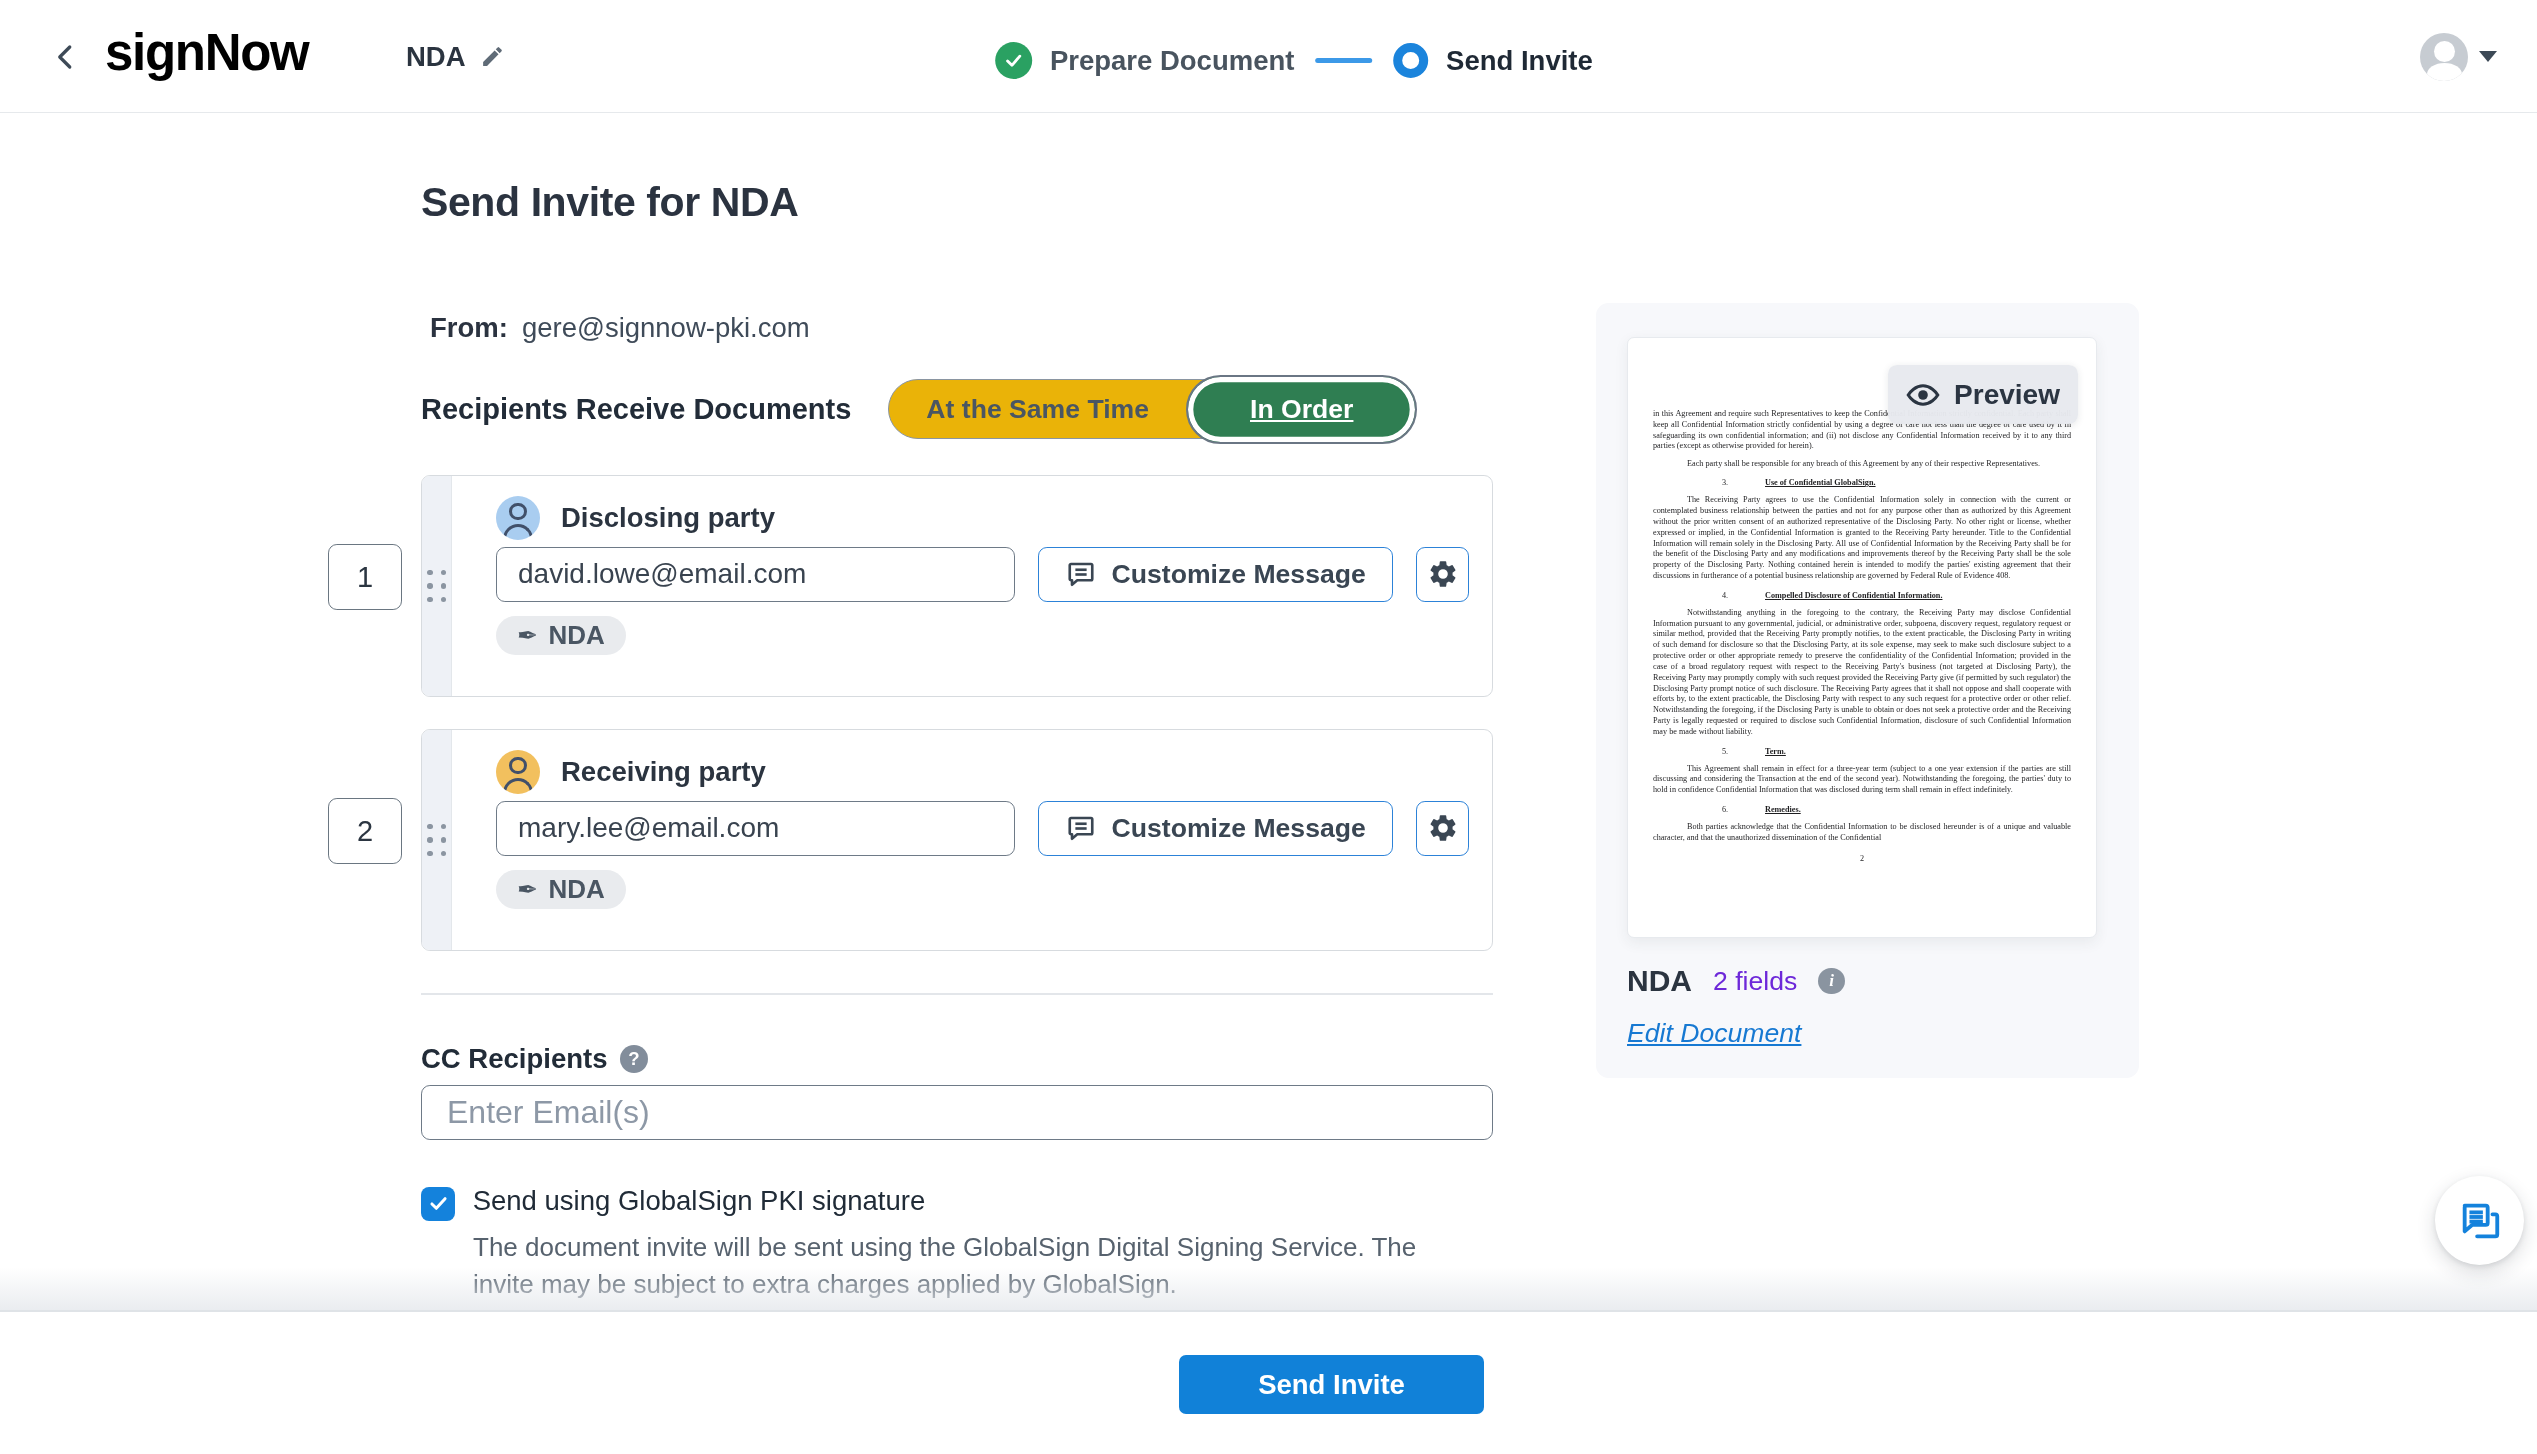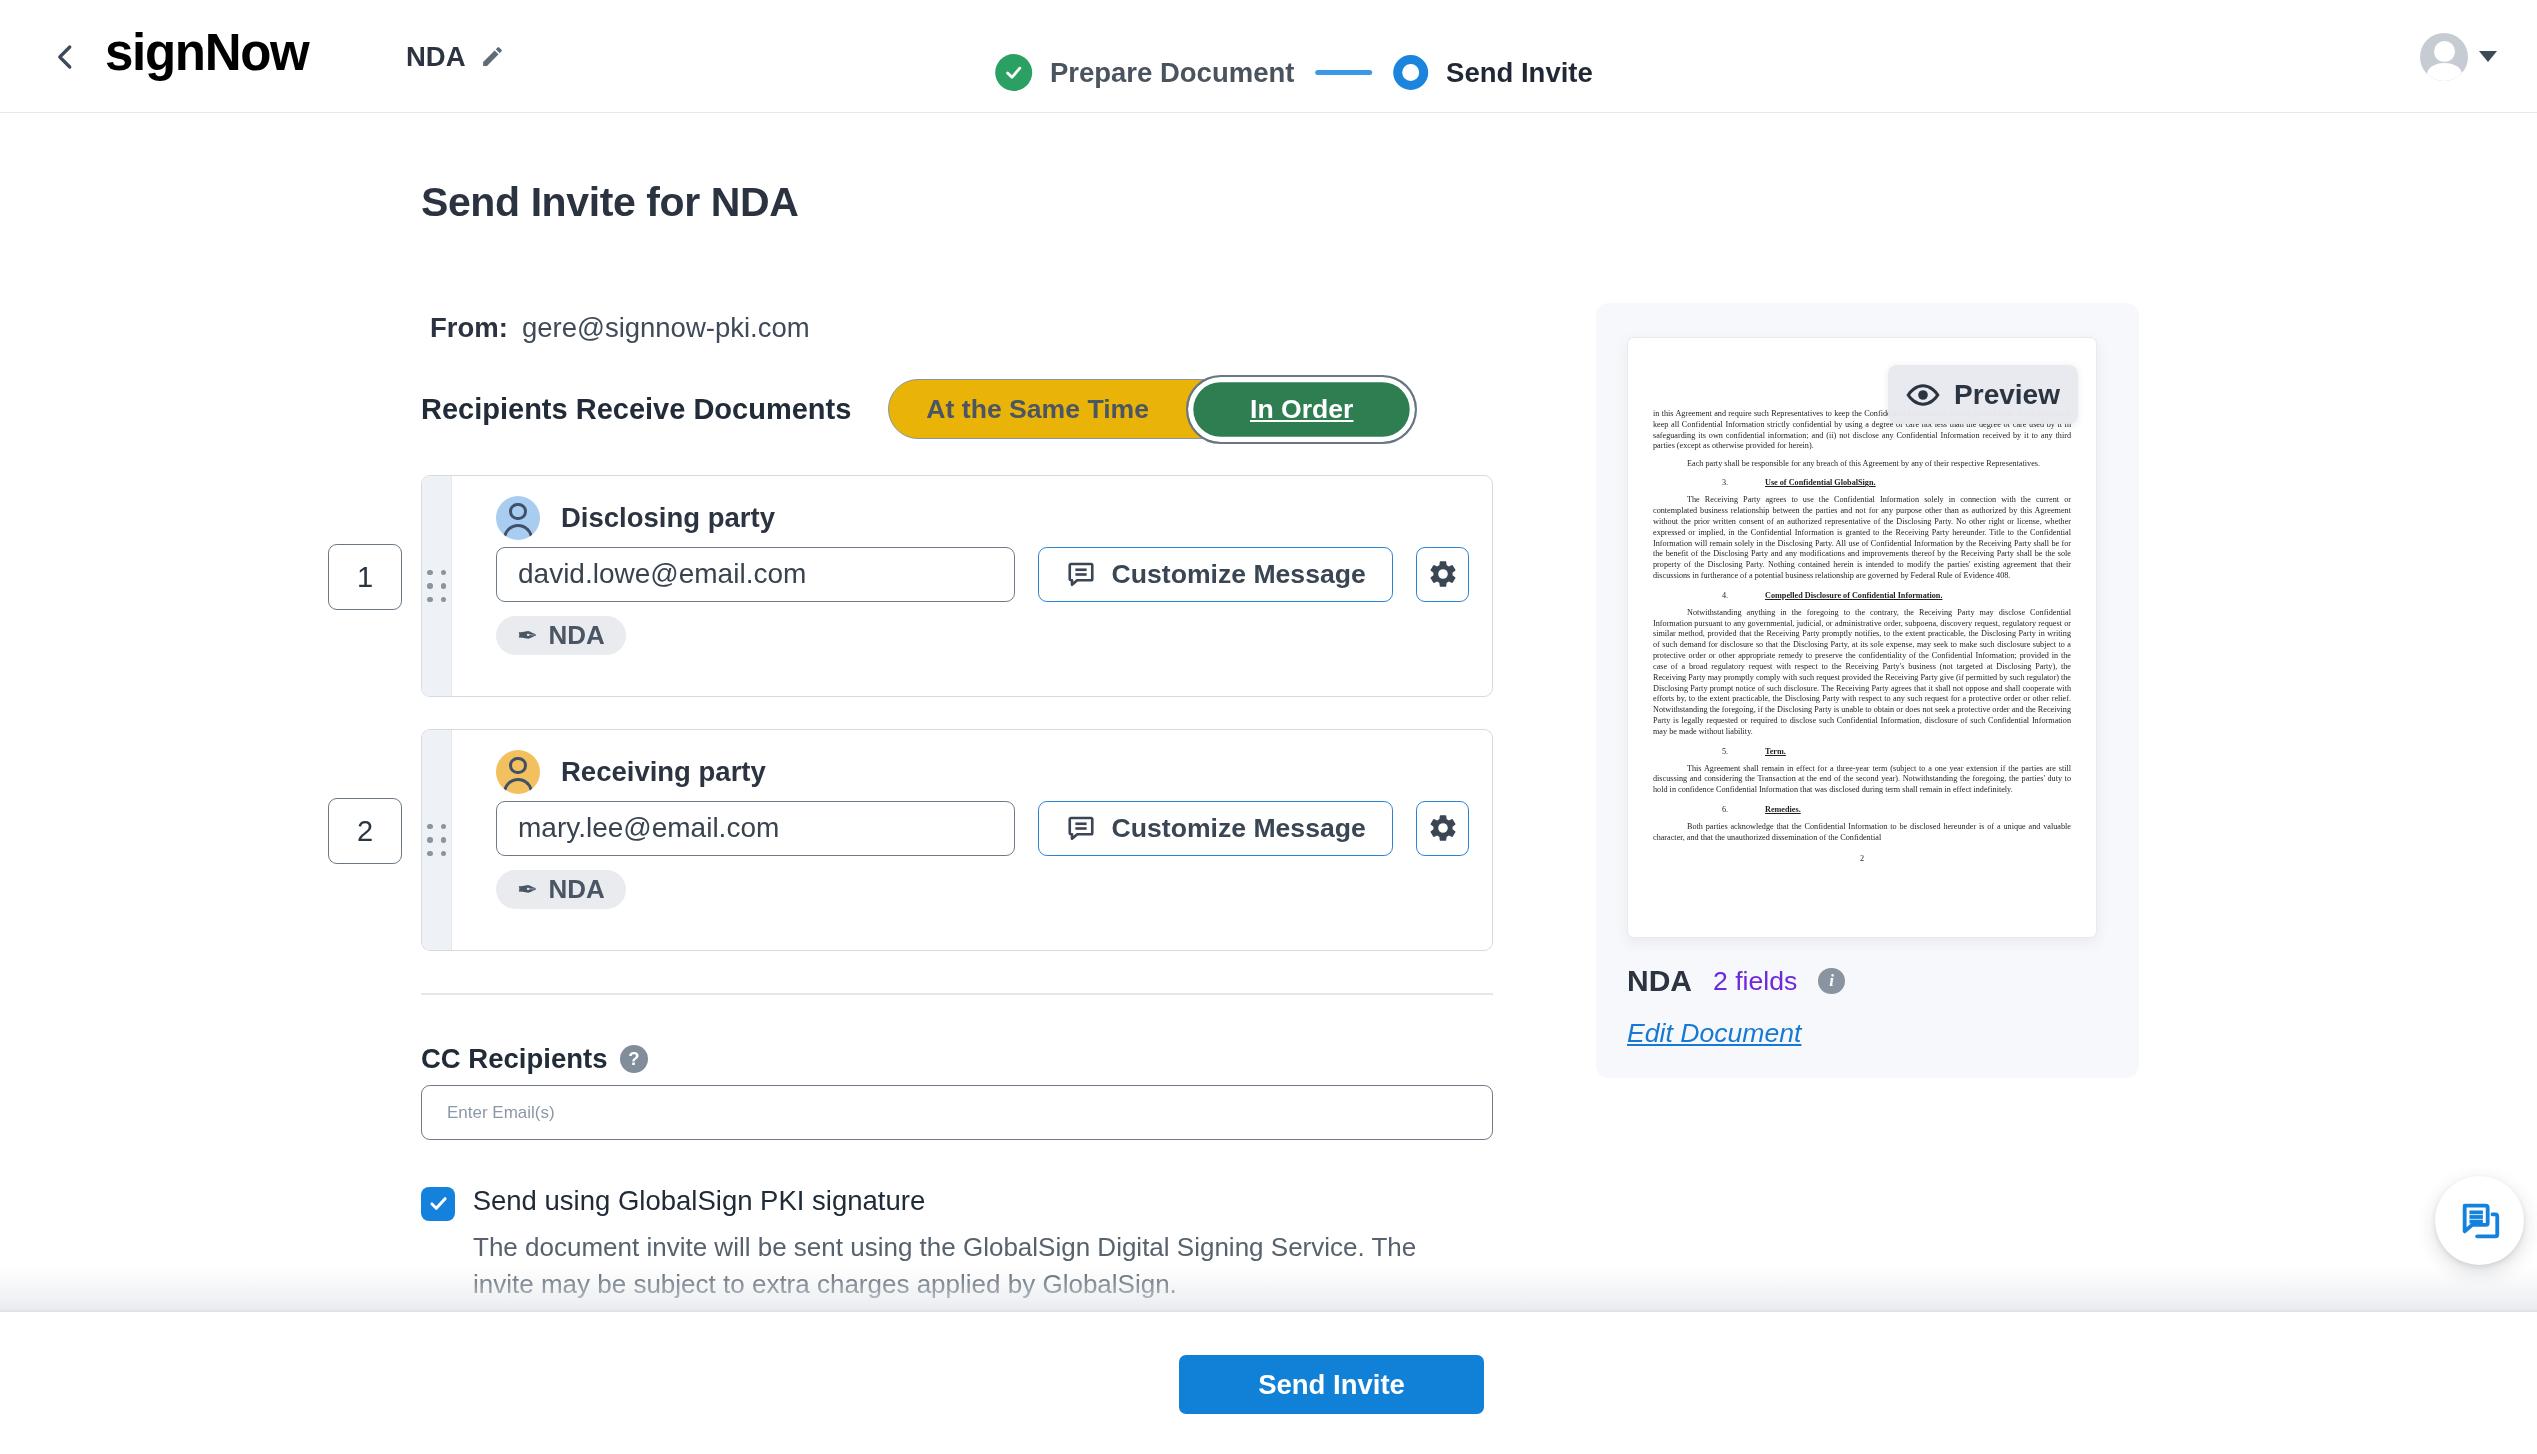--- a/index.html
+++ b/index.html
@@ -9,21 +9,21 @@
 
   
   .header { position:absolute; left:0; top:0; width:2538px; height:113px; background:#fff;
             border-bottom:1.8px solid #e6e9ec; z-index:5; }
   .back-btn { position:absolute; left:46px; top:37px; width:39px; height:39px; cursor:pointer;
               display:flex; align-items:center; justify-content:center; }
   .logo { position:absolute; left:105px; top:23px; font-size:51px; font-weight:700; color:#000000;
           letter-spacing:-1.3px; }
   .doc-name-wrap { position:absolute; left:406px; top:0; height:113px; display:flex; align-items:center; gap:14px; }
   .doc-name { font-size:27.5px; font-weight:600; color:#2b3440; }
-  .stepper { position:absolute; left:50%; top:16px; transform:translateX(calc(-50% + 25px)); height:113px;
+  .stepper { position:absolute; left:50%; top:4px; transform:translateX(calc(-50% + 25px)); height:113px;
              display:flex; align-items:center; gap:21px; }
   .step { display:flex; align-items:center; gap:17.7px; }
   .step-label { font-size:27.5px; font-weight:600; color:#49545f; }
   .step-label.current { color:#1f2935; }
   .step-check { width:37px; height:37px; border-radius:50%; background:#2aa162; display:flex;
                 align-items:center; justify-content:center; }
   .step-ring { width:35px; height:35px; border-radius:50%; background:#fff; border:9.8px solid #1b84dc; }
   .step-line { width:57px; height:5.3px; border-radius:2.7px; background:#3c99e8; }
   .avatar-wrap { position:absolute; right:41px; top:0; height:113px; display:flex; align-items:center;
                  gap:10.6px; cursor:pointer; }
@@ -85,21 +85,21 @@
   .doc-badge span.txt { font-size:26px; font-weight:600; color:#4a5663; }
 
   
   .divider { position:absolute; left:421px; top:993px; width:1072px; height:1.8px; background:#e3e6ea; }
   .cc-label-row { position:absolute; left:421px; top:1043px; display:flex; align-items:center; gap:12.4px; }
   .cc-label { font-size:27.5px; font-weight:700; color:#222c38; }
   .help-circle { width:28px; height:28px; border-radius:50%; background:#828d9b; color:#fff;
                  font-size:18.6px; font-weight:700; display:flex; align-items:center; justify-content:center; cursor:pointer; }
   .cc-input { position:absolute; left:421px; top:1085px; width:1072px; height:55px;
               border:1.8px solid #6e7a87; border-radius:8.9px; font-family:"Liberation Sans",sans-serif;
-              font-size:17px; color:#39434f; padding:0 25px; outline:none; }
+              font-size:32px; color:#39434f; padding:0 25px; outline:none; }
   .cc-input::placeholder { color:#8d98a6; }
   .pki-row { position:absolute; left:421px; top:1185px; display:flex; align-items:flex-start; gap:17.7px; }
   .checkbox { width:34px; height:34px; border-radius:8px; background:#1482dc; display:flex;
               align-items:center; justify-content:center; cursor:pointer; flex:none; margin-top:1.8px; }
   .pki-label { font-size:27.5px; color:#202b37; }
   .pki-desc { position:absolute; left:473px; top:1229px; width:953px; font-size:26px; color:#57626e;
               line-height:1.42; }
 
   
   .scroll-shade { position:absolute; left:0; top:1267px; width:2538px; height:43px;

